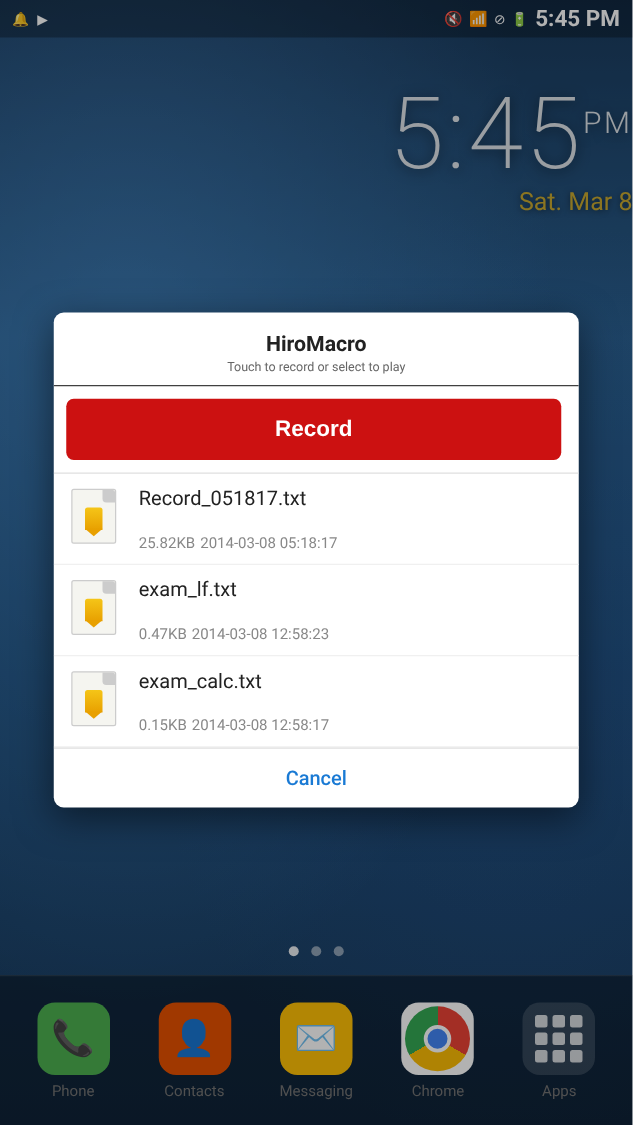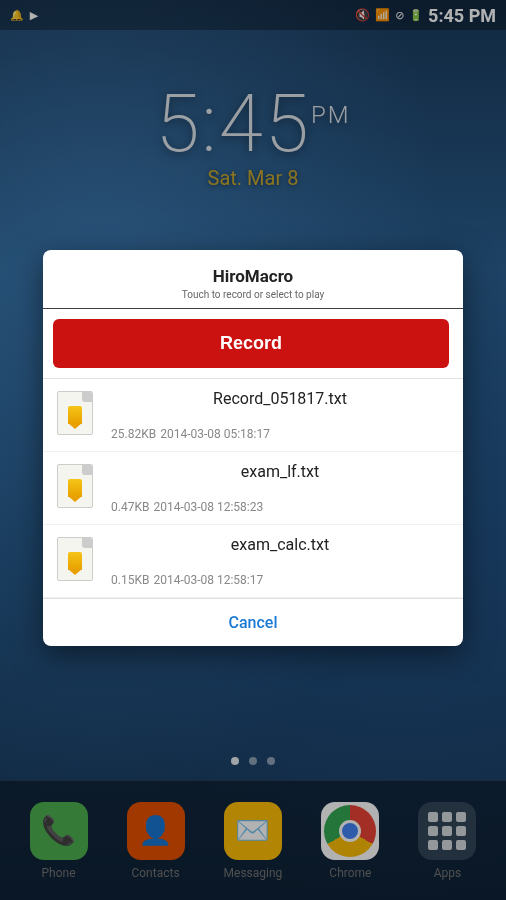--- a/index.html
+++ b/index.html
@@ -69,23 +69,22 @@
       color: white;
       font-size: 12px;
     }
 
     
     .lockscreen-clock {
       position: absolute;
       top: 60px;
       left: 0;
       right: 0;
-      text-align: center;
+      text-align: right;
       z-index: 2;
-      margin-top: 17px;
     }
 
     .clock-time {
       font-size: 80px;
       color: rgba(255,255,255,0.85);
       font-weight: 200;
       letter-spacing: 2px;
       text-shadow: 0 2px 10px rgba(0,0,0,0.5);
     }
 
@@ -159,21 +158,20 @@
     .file-list {
       border-top: 1px solid #e0e0e0;
     }
 
     .file-item {
       display: flex;
       align-items: center;
       padding: 10px 14px;
       border-bottom: 1px solid #f0f0f0;
       cursor: pointer;
-      text-align: center;
     }
 
     .file-icon {
       width: 40px;
       height: 48px;
       margin-right: 14px;
       flex-shrink: 0;
       position: relative;
     }
 

